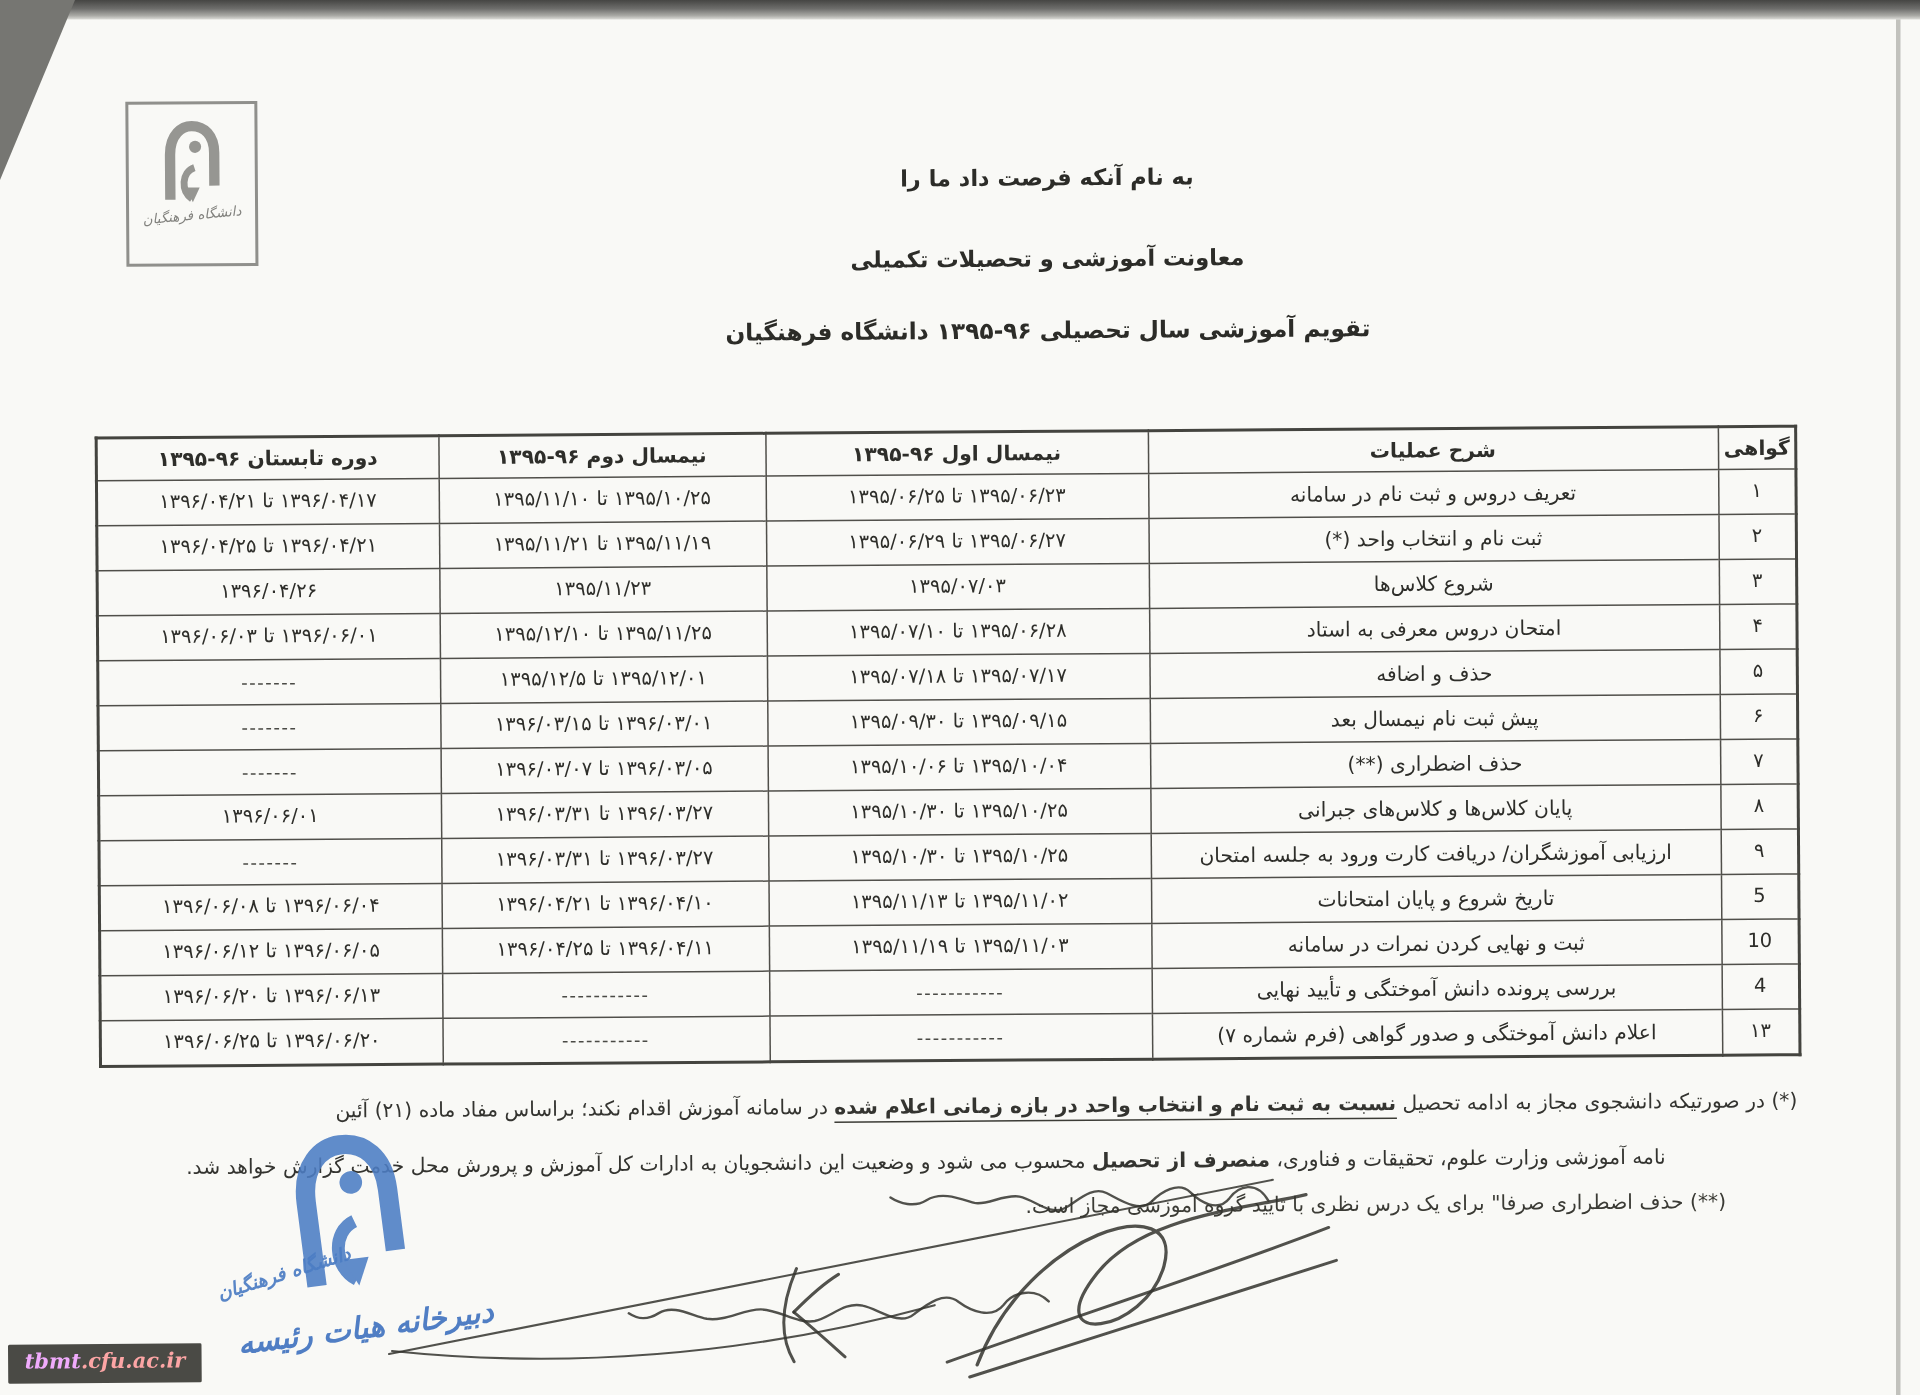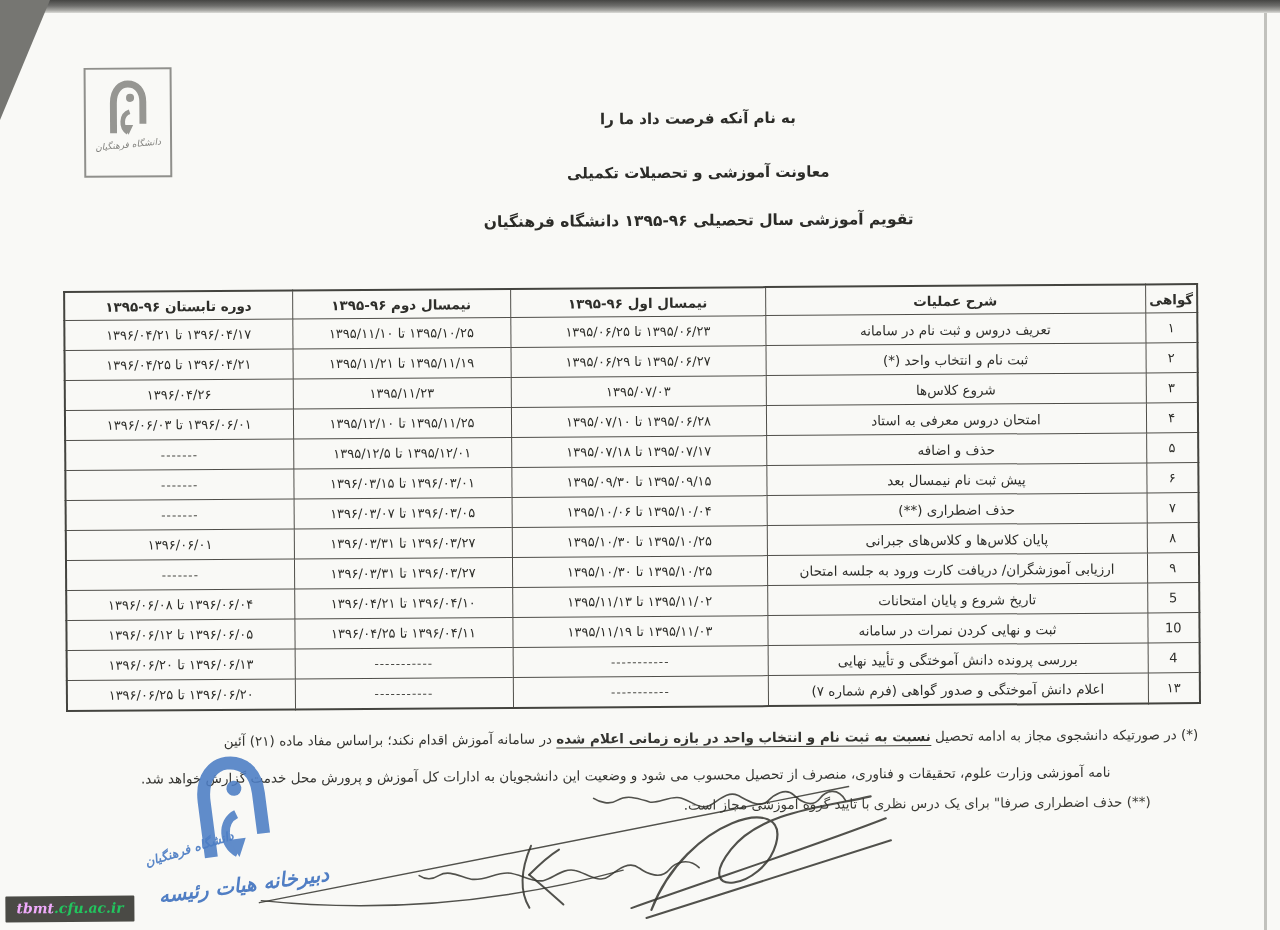--- a/index.html
+++ b/index.html
@@ -41,21 +41,21 @@
   .calendar th { height:27px; font-size:13.5px; font-weight:bold; }
   .calendar td { height:29px; font-size:13px; }
   .calendar td.op { font-size:13.5px; }
   .calendar td.dash { color:#4a4a45; letter-spacing:1px; font-size:12px; }
 
   
   .footnote1 { position:absolute; right:84px; width:1096px; top:720px; direction:rtl;
     text-align:right; font-size:13.5px; color:#343430; line-height:37px; }
   .footnote1 .indent2 { padding-right:88px; }
   .fn-underline { font-weight:bold; border-bottom:1.4px solid #3c3c36; padding-bottom:1px; }
-  .fn-bold { font-weight:normal; }
+  .fn-bold { font-weight:bold; }
   .footnote2 { position:absolute; right:132px; top:797px; direction:rtl;
     font-size:13.5px; color:#3b3b35; }
 
   
   .stamp { position:absolute; left:128px; top:746px; width:215px; height:180px; z-index:2; }
   .stamp svg { position:absolute; left:50px; top:0; width:102px; height:112px;
     transform:rotate(-7deg); opacity:.88; }
   .stamp-name { position:absolute; left:12px; top:92px; font-size:12.5px; font-weight:bold;
     font-style:italic; color:#4c7dc4; transform:rotate(-17deg); opacity:.92; }
   .stamp-secretariat { position:absolute; left:0; top:124px; width:225px; font-size:20px;
@@ -64,21 +64,21 @@
 
   
   .signatures { position:absolute; left:228px; top:750px; width:665px; height:175px; z-index:1; }
   .signatures path { fill:none; stroke:#34342e; stroke-linecap:round; stroke-linejoin:round; opacity:.85; }
 
   
   .site-label { position:absolute; left:2px; top:892px; background:#4a4a45;
     padding:4px 11px 6px 11px; border-radius:1px; z-index:7;
     font-family:"DejaVu Serif", serif; font-style:italic; font-weight:bold; font-size:14px; }
   .site-prefix { color:#f0abfc; }
-  .site-suffix { color:#22c55e; }
+  .site-suffix { color:#fca5a5; }
 </style>
 </head>
 <body>
 
 <div class="page">
 
   <div class="scan-top-band"></div>
   <div class="scan-corner"></div>
   <div class="scan-right-edge"></div>
 

